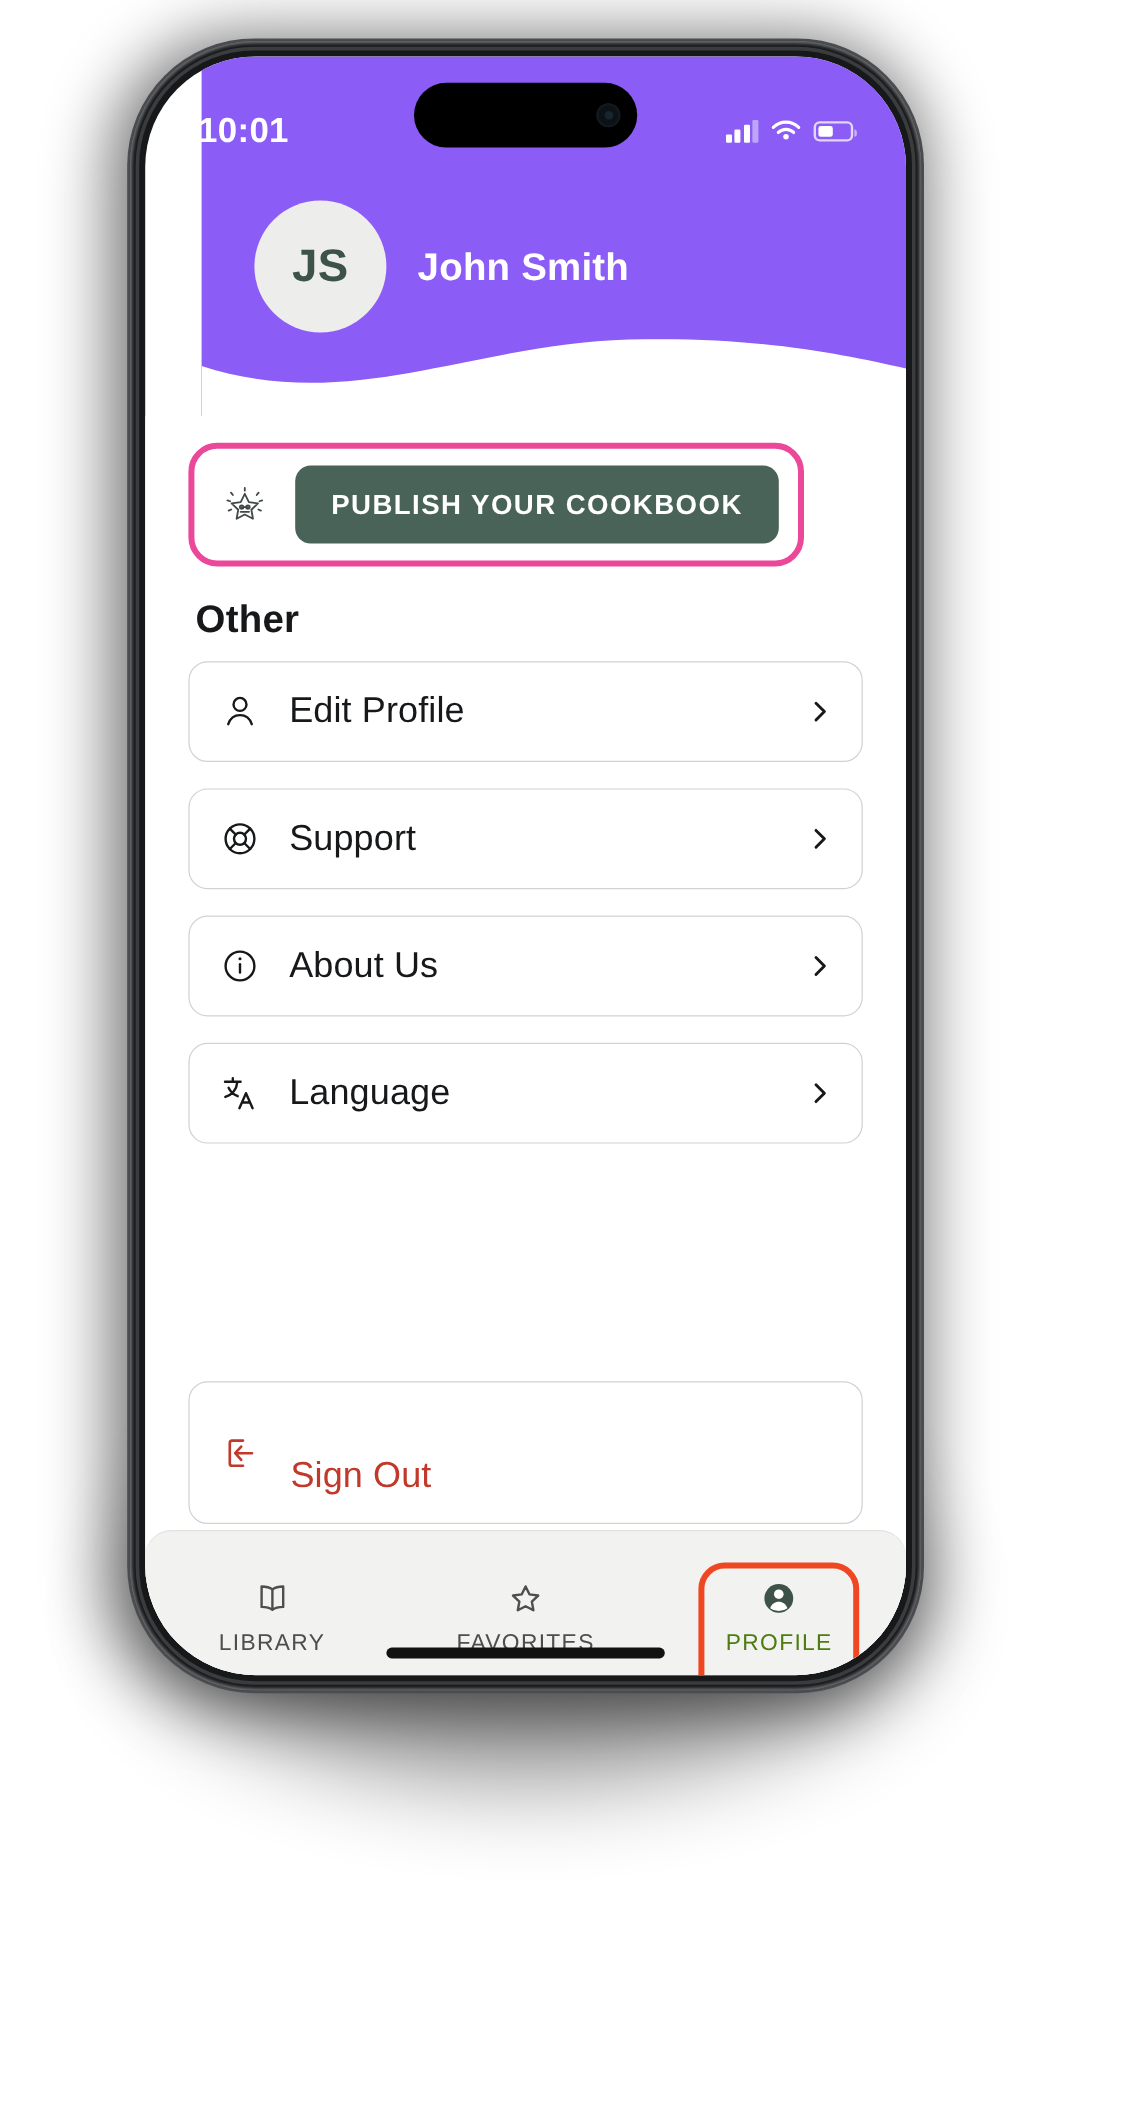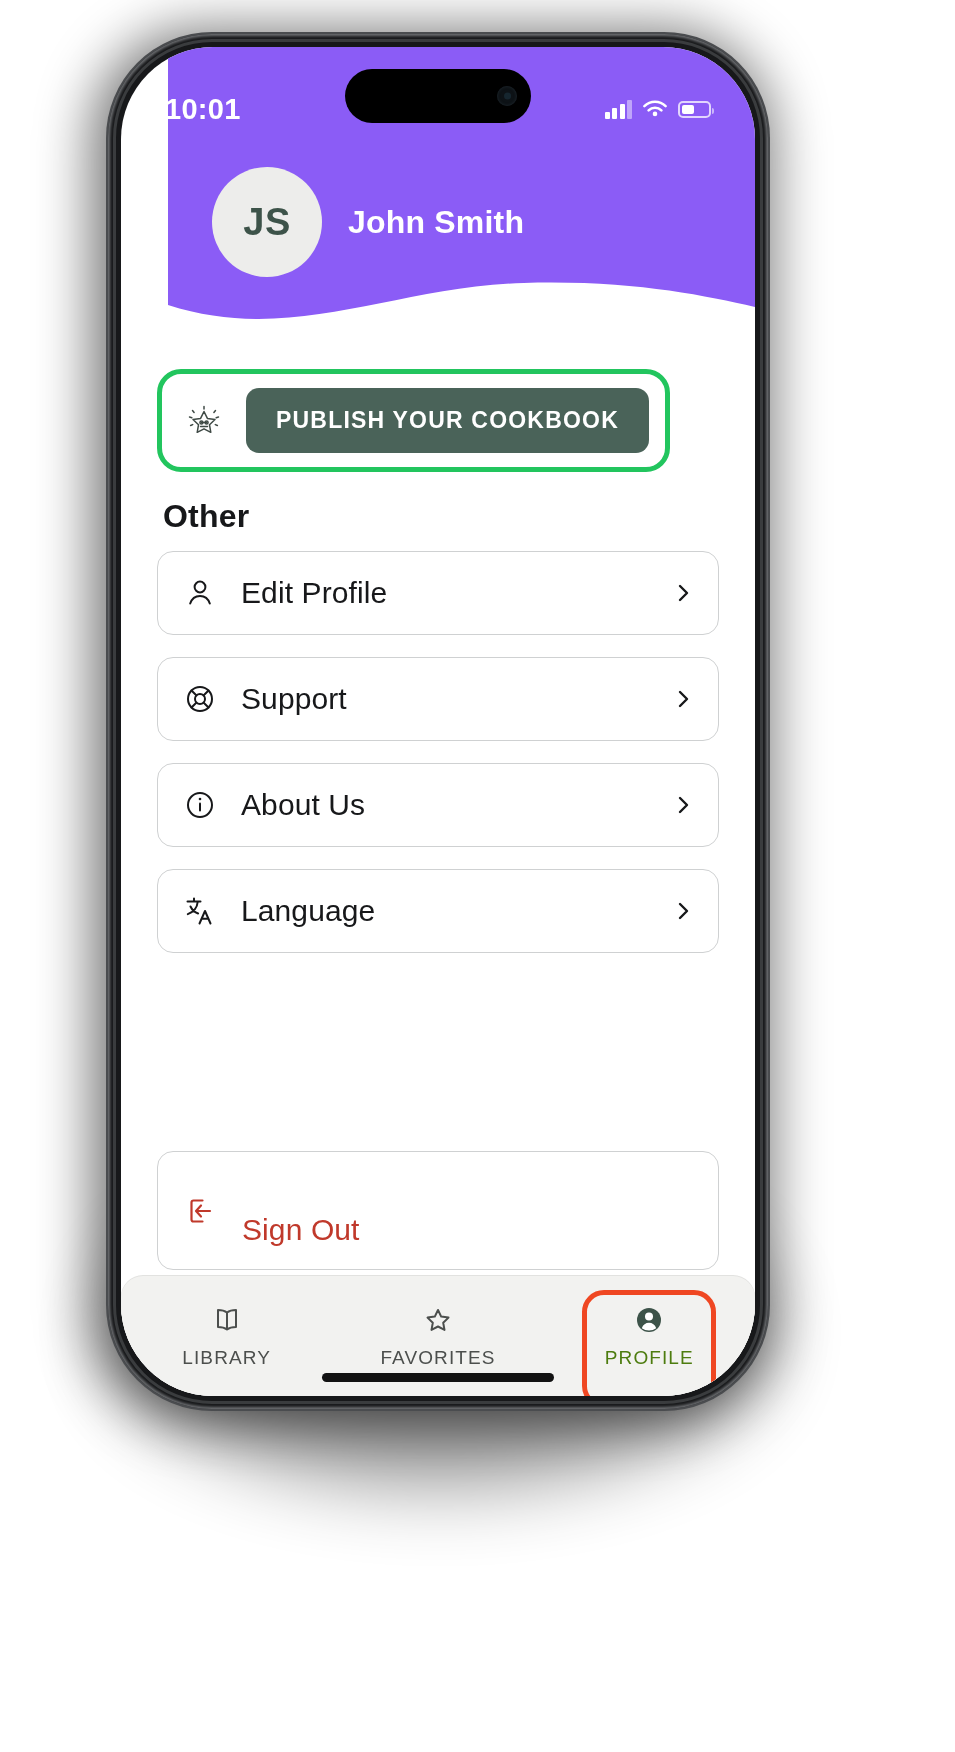--- a/index.html
+++ b/index.html
@@ -209,21 +209,21 @@
     padding: 0 36px;
     background: #fff;
     height: calc(100% - 300px);
   }
 
   
   .publish-wrap {
     position: relative;
     margin-top: 22px;
     padding: 14px 16px;
-    border: 5px solid #22c55e;
+    border: 5px solid #ec4899;
     border-radius: 24px;
     display: inline-flex;
     align-items: center;
     gap: 16px;
   }
   .publish-icon {
     width: 52px; height: 52px;
     display: flex; align-items: center; justify-content: center;
     flex: none;
   }
@@ -301,21 +301,21 @@
   
   .tabbar {
     position: absolute;
     bottom: 0; left: 0; right: 0;
     height: 120px;
     background: #f2f2f0;
     border-top-left-radius: 22px;
     border-top-right-radius: 22px;
     display: flex;
     align-items: flex-start;
-    padding-top: 20px;
+    padding-top: 32px;
     box-shadow: 0 -1px 0 #e2e2e0;
   }
   .tab {
     flex: 1;
     display: flex;
     flex-direction: column;
     align-items: center;
     gap: 9px;
     cursor: pointer;
     position: relative;

